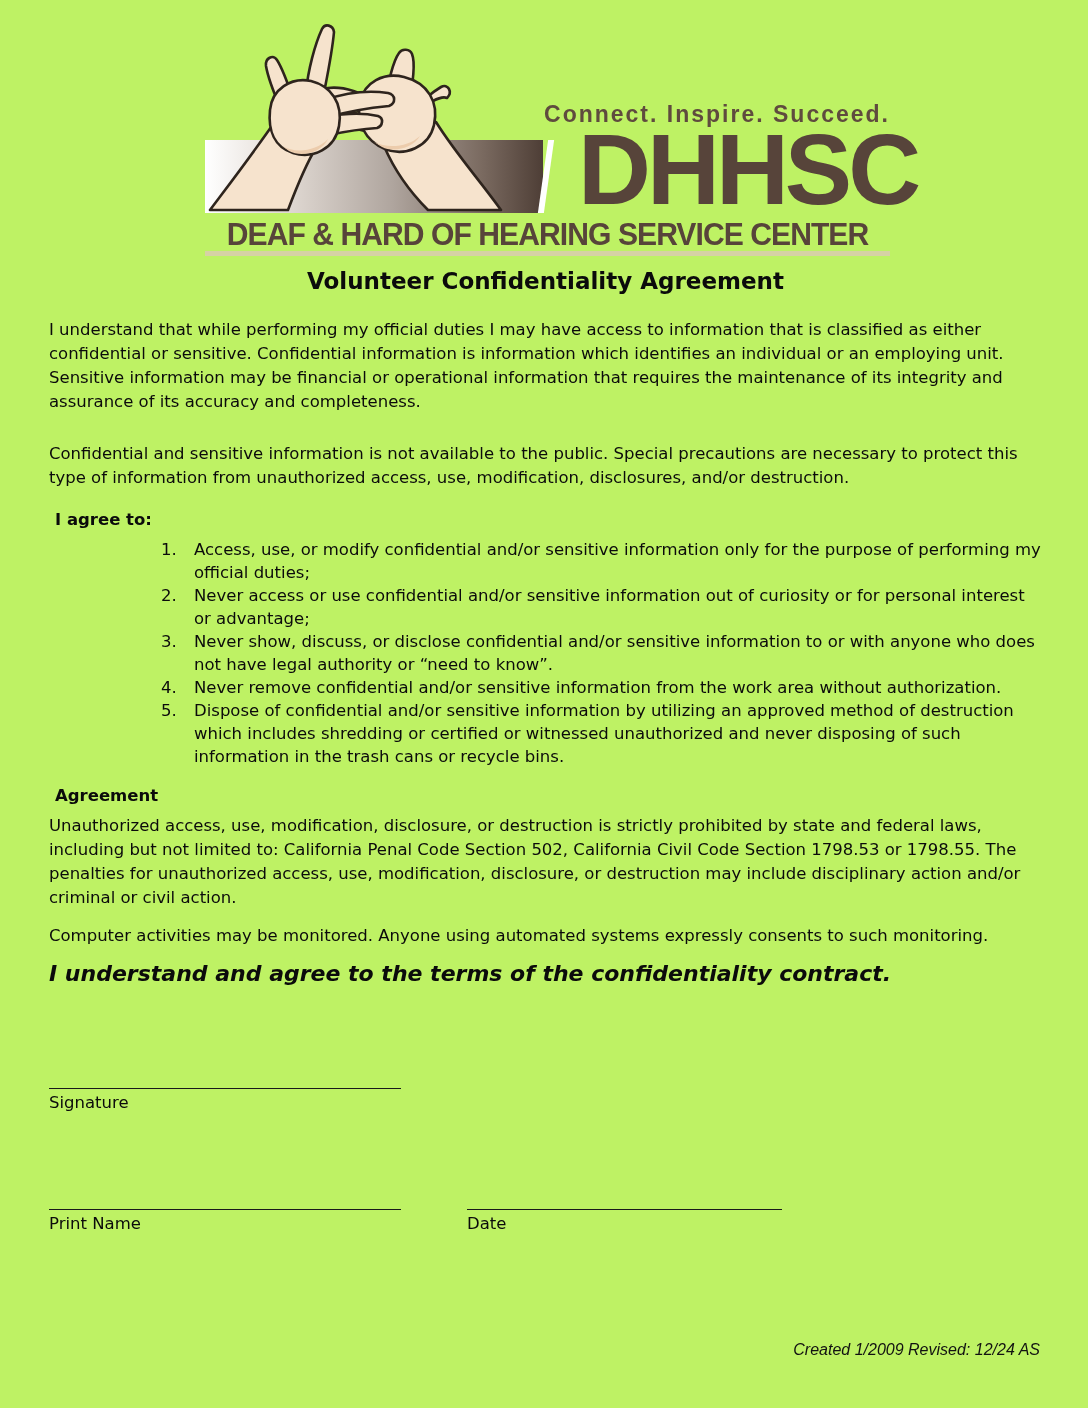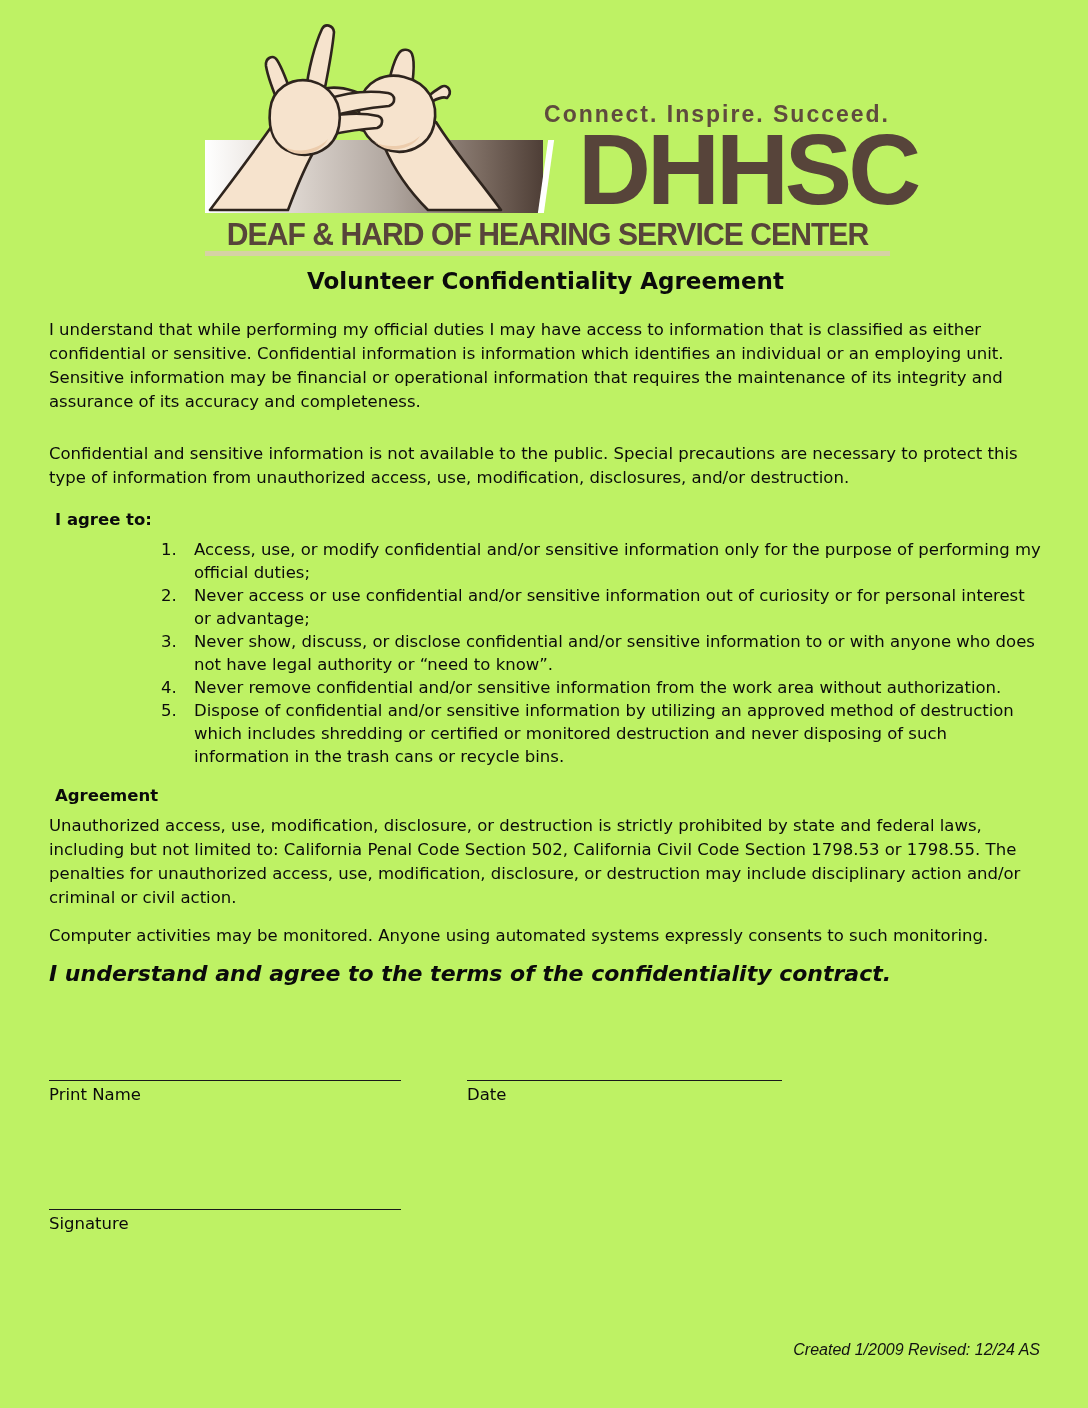--- a/index.html
+++ b/index.html
@@ -157,47 +157,47 @@
       <li>
         <span class="num">3.</span>
         <span class="txt">Never show, discuss, or disclose confidential and/or sensitive information to or with anyone who does not have legal authority or “need to know”.</span>
       </li>
       <li>
         <span class="num">4.</span>
         <span class="txt">Never remove confidential and/or sensitive information from the work area without authorization.</span>
       </li>
       <li>
         <span class="num">5.</span>
-        <span class="txt">Dispose of confidential and/or sensitive information by utilizing an approved method of destruction which includes shredding or certified or monitored destruction and never disposing of such information in the trash cans or recycle bins.</span>
+        <span class="txt">Dispose of confidential and/or sensitive information by utilizing an approved method of destruction which includes shredding or certified or witnessed unauthorized and never disposing of such information in the trash cans or recycle bins.</span>
       </li>
     </ol>
 
     <div class="sec-heading penalties-heading">Agreement</div>
 
     <p class="pen-para">Unauthorized access, use, modification, disclosure, or destruction is strictly prohibited by state and federal laws, including but not limited to: California Penal Code Section 502, California Civil Code Section 1798.53 or 1798.55. The penalties for unauthorized access, use, modification, disclosure, or destruction may include disciplinary action and/or criminal or civil action.</p>
 
     <p class="monitor-para">Computer activities may be monitored. Anyone using automated systems expressly consents to such monitoring.</p>
 
     <p class="statement">I understand and agree to the terms of the confidentiality contract.</p>
+
+    <div class="sig-row sig-row2">
+      <div class="sig-col1">
+        <div class="sigline"></div>
+        <div class="siglabel">Signature</div>
+      </div>
+    </div>
 
     <div class="sig-row">
       <div class="sig-col1">
         <div class="sigline"></div>
         <div class="siglabel">Print Name</div>
       </div>
       <div class="sig-col2">
         <div class="sigline"></div>
         <div class="siglabel">Date</div>
       </div>
     </div>
 
-    <div class="sig-row sig-row2">
-      <div class="sig-col1">
-        <div class="sigline"></div>
-        <div class="siglabel">Signature</div>
-      </div>
-    </div>
-
   </div>
 
   <div class="footer-note">Created 1/2009 Revised: 12/24 AS</div>
 
 </div>
 
 </body></html>

